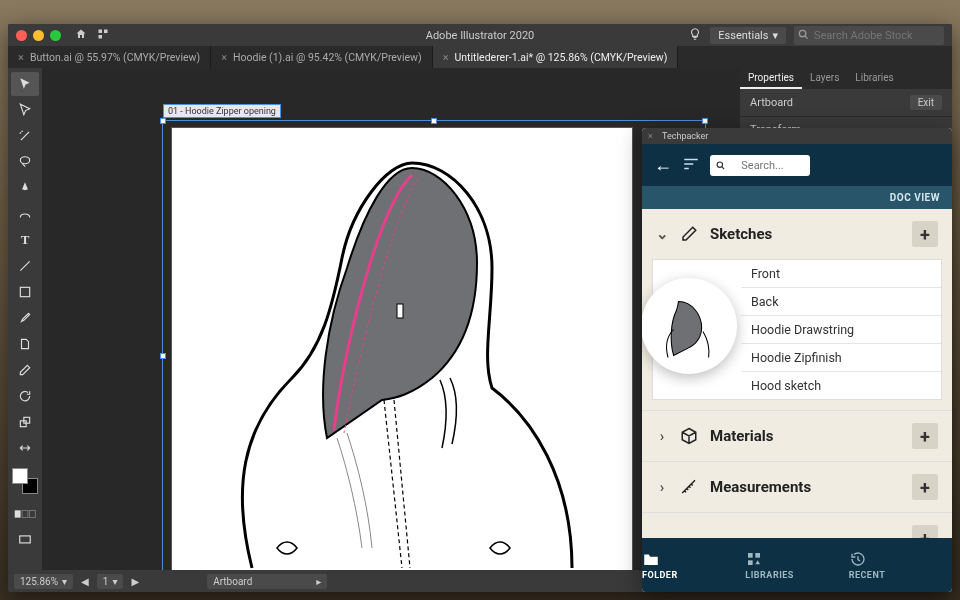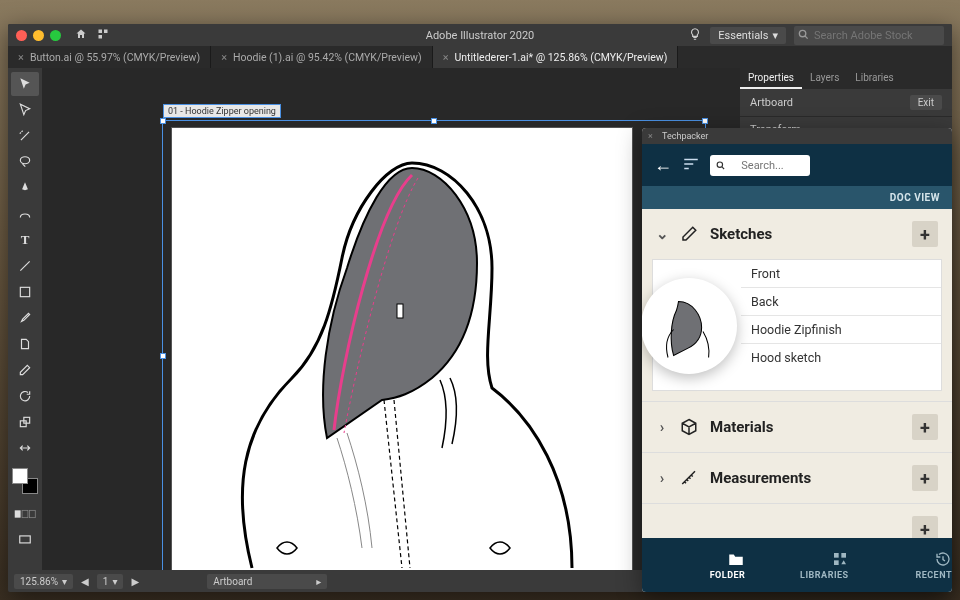--- a/index.html
+++ b/index.html
@@ -60,21 +60,21 @@
 .acchead{display:flex;align-items:center;padding:12px 14px;gap:12px;font-size:15px;font-weight:700;color:#222}
 .accchev{width:12px;text-align:center;color:#555}
 .accicon{width:18px;display:flex;justify-content:center}
 .accplus{margin-left:auto;width:26px;height:26px;background:#d8d3c7;display:flex;align-items:center;justify-content:center;font-size:18px;color:#333;border-radius:2px}
 .sketchbody{background:#fff;margin:0 10px 10px 10px;border:1px solid #ddd;display:flex;position:relative}
 .thumb{width:88px;height:130px;display:flex;align-items:center;justify-content:center}
 .sklist{flex:1}
 .skrow{padding:6px 10px;border-bottom:1px solid #e5e5e5;font-size:12.5px;color:#333}
 .skrow:last-child{border-bottom:none}
 .tpnav{height:54px;background:#0e3044;display:flex}
-.tpnavitem{flex:1;display:flex;flex-direction:column;align-items:flex-end;justify-content:center;gap:3px;color:#9fb7c2;font-size:9px;font-weight:700;letter-spacing:.5px}
+.tpnavitem{flex:1;display:flex;flex-direction:column;align-items:flex-start;justify-content:center;gap:3px;color:#9fb7c2;font-size:9px;font-weight:700;letter-spacing:.5px}
 .tpnavitem.act{color:#fff}
 .bubble{position:absolute;left:-12px;top:18px;width:96px;height:96px;border-radius:50%;background:#fff;box-shadow:0 4px 14px rgba(0,0,0,.25);display:flex;align-items:center;justify-content:center;z-index:5}
 </style>
 </head>
 <body>
 
 <div class="menubar"></div>
 
 <div class="appwin">
   <div class="titlebar">
@@ -324,20 +324,21 @@
             </svg>
         </div>
         <div class="thumb">
           <svg width="60" height="70" viewBox="0 0 100 120">
               <path d="M30 10 C50 10 70 30 70 55 C70 75 60 88 45 95 L25 108 C18 82 20 48 28 28 Z" fill="#d8d8d8" stroke="#aaa"></path>
             </svg>
         </div>
         <div class="sklist">
           <div class="skrow">Front</div>
           <div class="skrow">Back</div>
+          <div class="skrow">Hoodie Drawstring</div>
           <div class="skrow">Hoodie Zipfinish</div>
           <div class="skrow">Hood sketch</div>
         </div>
       </div>
     </div>
 
     <div class="acc">
       <div class="acchead">
         <span class="accchev">›</span>
         <span class="accicon">

